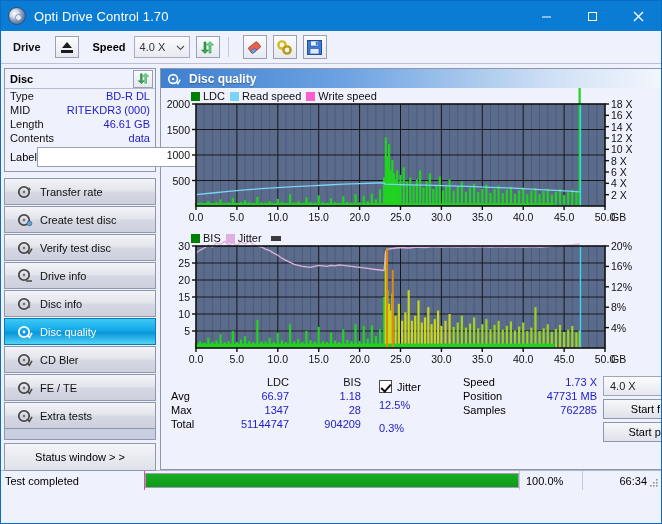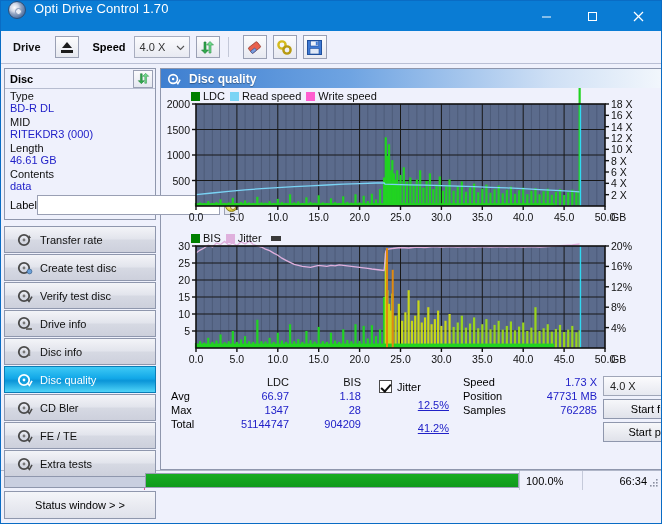--- a/index.html
+++ b/index.html
@@ -17,20 +17,21 @@
     background: #eff1fc;
     border: 1px solid #0a6cc4;
     overflow: hidden;
   }
 
   
   #titlebar {
     height: 30px;
     background: #0a7cd4;
     display: flex;
+    align-items: center;
     color: #fff;
     position: relative;
   }
   #title-icon {
     width: 18px; height: 18px;
     margin-left: 7px; margin-right: 8px;
     border-radius: 50%;
     background: radial-gradient(circle at 35% 35%, #fdfdfd 0%, #cfd6e6 28%, #8fa2c0 45%, #5c7aa8 70%, #3c5a88 100%);
     border: 1px solid #2d4f78;
     position: relative;
@@ -169,21 +170,21 @@
   }
   #disc-header .t { font-weight: bold; font-size: 11px; }
   #disc-refresh {
     width: 20px; height: 18px;
     background: linear-gradient(#fbfbfd,#e4e7f0);
     border: 1px solid #9aa0b4;
     display:flex;align-items:center;justify-content:center;
   }
   .disc-row {
     display: flex; justify-content: space-between;
-    padding: 1px 5px; font-size: 11px; flex-direction: column;
+    padding: 1px 5px; font-size: 11px;
   }
   .disc-row .k { color: #101010; }
   .disc-row .v { color: #2121c8; }
   #label-row { display:flex; align-items:center; padding: 2px 3px 4px 5px; }
   #label-row .k { width: 36px; font-size: 11px; }
   #label-input {
     flex: 1; height: 20px; background: #fff;
     border: 1px solid #9aa0b4; margin-right: 4px;
   }
   #label-btn {
@@ -298,21 +299,21 @@
   #jitter-head { display:flex; align-items:center; gap:5px; justify-content:flex-start;}
   #jitter-cb {
     width: 13px; height: 13px; background: #fff;
     border: 1px solid #4a4a4a; position: relative;
   }
   #jitter-cb::after {
     content:""; position:absolute; left:3px; top:1px;
     width:4px; height:8px; border: solid #101010;
     border-width: 0 2px 2px 0; transform: rotate(42deg);
   }
-  .jv { text-align: right; color:#2121c8; padding-right: 4px; text-decoration: underline; }
+  .jv { color:#2121c8; padding-right: 4px; }
 
   #pos-col {
     margin-left: 10px;
     display: grid;
     grid-template-columns: 56px 78px;
     row-gap: 2px;
     padding-top: 1px;
     align-content: start;
   }
   #pos-col .pl { text-align: left; }
@@ -1062,21 +1063,21 @@
           <span class="rv">51144747</span>
           <span class="rv">904209</span>
         </div>
 
         <div id="jitter-col">
           <span id="jitter-head">
             <span id="jitter-cb"></span>
             <span>Jitter</span>
           </span>
           <span class="jv">12.5%</span>
-          <span class="jv">41.2%</span>
+          <span class="jv">0.3%</span>
         </div>
 
         <div id="pos-col">
           <span class="pl">Speed</span>
           <span class="pv">1.73 X</span>
           <span class="pl">Position</span>
           <span class="pv">47731 MB</span>
           <span class="pl">Samples</span>
           <span class="pv">762285</span>
         </div>

